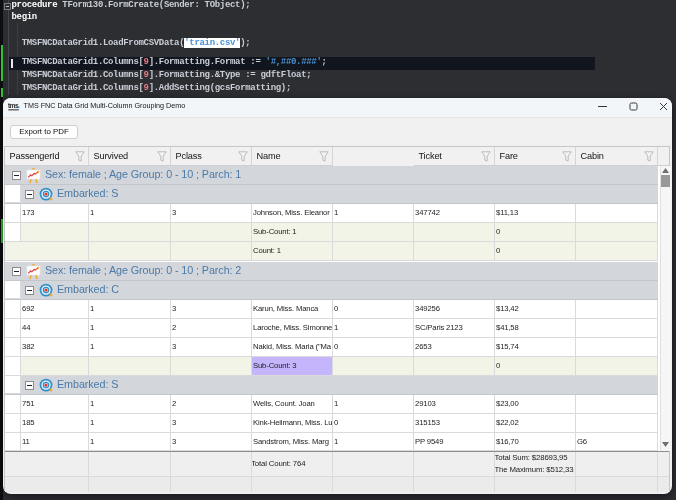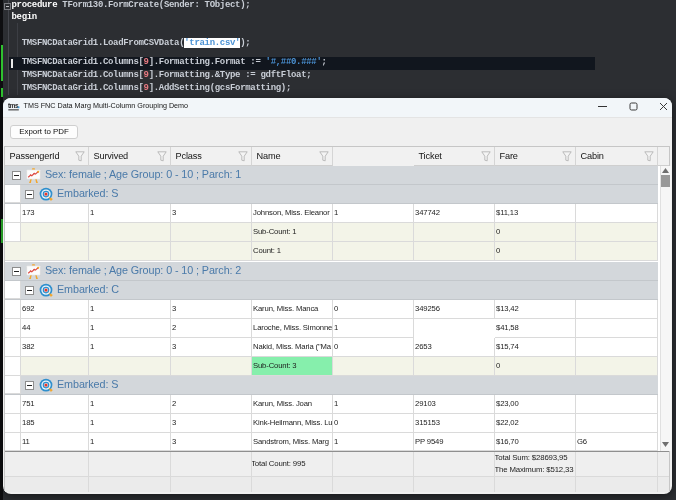--- a/index.html
+++ b/index.html
@@ -81,21 +81,21 @@
 <div class="gbar" style="top:88px;height:9px"></div>
 <div class="gbar" style="top:219px;height:24px"></div>
 
 <div id="win">
   <div id="tbar">
     <svg id="ticon" viewBox="0 0 12 8">
         <text x="0" y="5.2" font-size="6.4" font-family="Liberation Sans" font-weight="bold" fill="#1c1c1c" letter-spacing="-0.4">tms</text>
         <rect x="9.6" y="3.4" width="1.8" height="1.8" fill="#3f9ad2"></rect>
         <rect x="0.3" y="6.3" width="10.5" height="1.1" fill="#3a3a3a"></rect>
       </svg>
-    <div id="ttext">TMS FNC Data Marg Multi-Column Grouping Demo</div>
+    <div id="ttext">TMS FNC Data Grid Multi-Column Grouping Demo</div>
     <svg class="wbtn" style="left:593px" viewBox="0 0 13 16">
         <rect x="2" y="8" width="9" height="1" fill="#333"></rect>
       </svg>
     <svg class="wbtn" style="left:624px" viewBox="0 0 13 16">
         <rect x="3" y="5" width="7" height="7" rx="1.5" fill="none" stroke="#3a3a3a" stroke-width="1"></rect>
       </svg>
     <svg class="wbtn" style="left:654px" viewBox="0 0 13 16">
         <path d="M3 5 L10 12 M10 5 L3 12" stroke="#3a3a3a" stroke-width="1" fill="none"></path>
       </svg>
   </div>
@@ -226,40 +226,41 @@
         <div class="cell c6" style="">$13,42</div>
         <div class="cell c7" style=""></div>
       </div>
 <div class="row" style="top:172.5px">
         <div class="ind"></div>
         <div class="cell c0i" style="">44</div>
         <div class="cell c1" style="">1</div>
         <div class="cell c2" style="">2</div>
         <div class="cell c3" style="">Laroche, Miss. Simonne</div>
         <div class="cell c4" style="">1</div>
+        <div class="cell c5" style="">SC/Paris 2123</div>
         <div class="cell c6" style="">$41,58</div>
         <div class="cell c7" style=""></div>
       </div>
 <div class="row" style="top:191.5px">
         <div class="ind"></div>
         <div class="cell c0i" style="">382</div>
         <div class="cell c1" style="">1</div>
         <div class="cell c2" style="">3</div>
         <div class="cell c3" style="">Nakid, Miss. Maria ("Ma</div>
         <div class="cell c4" style="">0</div>
         <div class="cell c5" style="">2653</div>
         <div class="cell c6" style="">$15,74</div>
         <div class="cell c7" style=""></div>
       </div>
 <div class="row" style="top:210.5px">
         <div class="ind"></div>
         <div class="cell c0i" style="background:#f3f4e8"></div>
         <div class="cell c1" style="background:#f3f4e8"></div>
         <div class="cell c2" style="background:#f3f4e8"></div>
-        <div class="cell c3" style="background:#86efac">Sub-Count: 3</div>
+        <div class="cell c3" style="background:#c4b5fd">Sub-Count: 3</div>
         <div class="cell c4" style="background:#f3f4e8"></div>
         <div class="cell c5" style="background:#f3f4e8"></div>
         <div class="cell c6" style="background:#f3f4e8">0</div>
         <div class="cell c7" style="background:#f3f4e8"></div>
       </div>
 <div class="grow" style="top:229.5px">
         <div class="ind" style="background:#fff"></div>
         <div style="position:absolute;left:16px;top:0;width:637px;height:100%;background:#d3d7db"></div>
         <div class="mbox" style="left:20px"></div>
         <svg class="gi" style="left:34px" viewBox="0 0 15 15">
@@ -270,21 +271,21 @@
           <circle cx="7" cy="7.1" r="1.6" fill="#e23b2e"></circle>
           <path d="M9.4 9.4 L13.9 12 L11.9 14 Z" fill="#f2a62c"></path>
         </svg>
         <div class="txt" style="left:52px">Embarked: S</div>
       </div>
 <div class="row" style="top:248.5px">
         <div class="ind"></div>
         <div class="cell c0i" style="">751</div>
         <div class="cell c1" style="">1</div>
         <div class="cell c2" style="">2</div>
-        <div class="cell c3" style="">Karun, Miss. Joan</div>
+        <div class="cell c3" style="">Wells, Count. Joan</div>
         <div class="cell c4" style="">1</div>
         <div class="cell c5" style="">29103</div>
         <div class="cell c6" style="">$23,00</div>
         <div class="cell c7" style=""></div>
       </div>
 <div class="row" style="top:267.5px">
         <div class="ind"></div>
         <div class="cell c0i" style="">185</div>
         <div class="cell c1" style="">1</div>
         <div class="cell c2" style="">3</div>
@@ -303,21 +304,21 @@
         <div class="cell c4" style="">1</div>
         <div class="cell c5" style="">PP 9549</div>
         <div class="cell c6" style="">$16,70</div>
         <div class="cell c7" style="">G6</div>
       </div>
 <div id="fsep"></div>
 <div class="row frow" style="top:305.5px;height:25px;width:664px">
         <div class="cell c0" style="background:#efefef">&nbsp;</div>
         <div class="cell c1" style="background:#efefef;height:25px"></div>
         <div class="cell c2" style="background:#efefef;height:25px"></div>
-        <div class="cell c3" style="background:#efefef;height:25px"><span style="line-height:24px;margin-left:-2px">Total Count: 995</span></div>
+        <div class="cell c3" style="background:#efefef;height:25px"><span style="line-height:24px;margin-left:-2px">Total Count: 764</span></div>
         <div class="cell c4" style="background:#efefef;height:25px"></div>
         <div class="cell c5" style="background:#efefef;height:25px"></div>
         <div class="cell c6" style="background:#efefef;height:25px">
           <div style="line-height:11.5px;padding-top:0;margin-left:-1.5px">Total Sum: $28693,95<br>The Maximum: $512,33</div>
         </div>
         <div class="cell c7" style="background:#efefef;height:25px"></div>
         <div class="cell" style="left:653px;width:11px;background:#efefef;border-right:none;height:25px"></div>
       </div>
 <div class="row" style="top:330.5px;height:15px;width:664px">
         <div class="cell c0" style="background:#ebebeb;border-bottom:none"></div>

